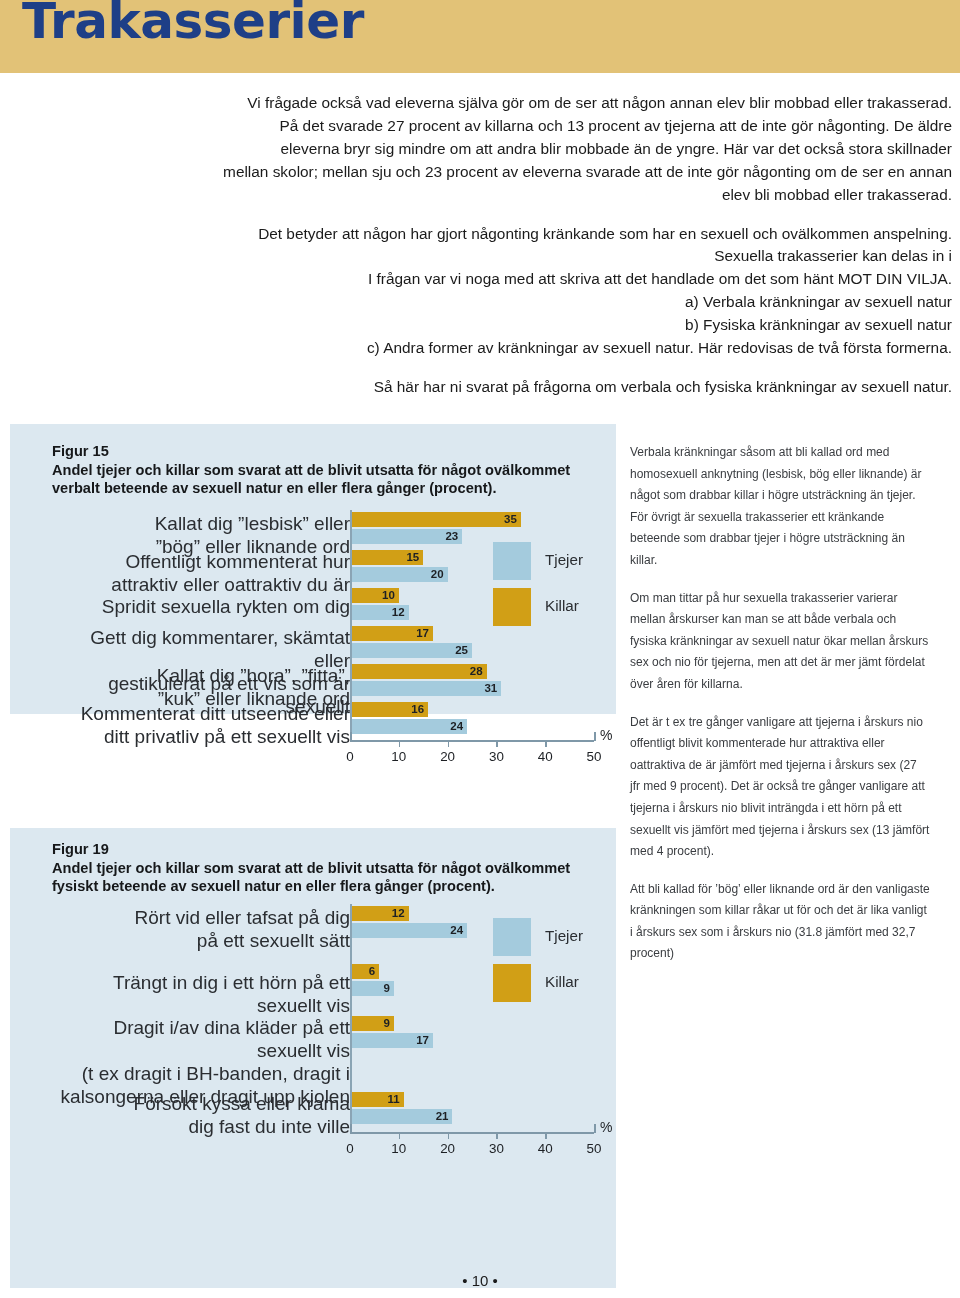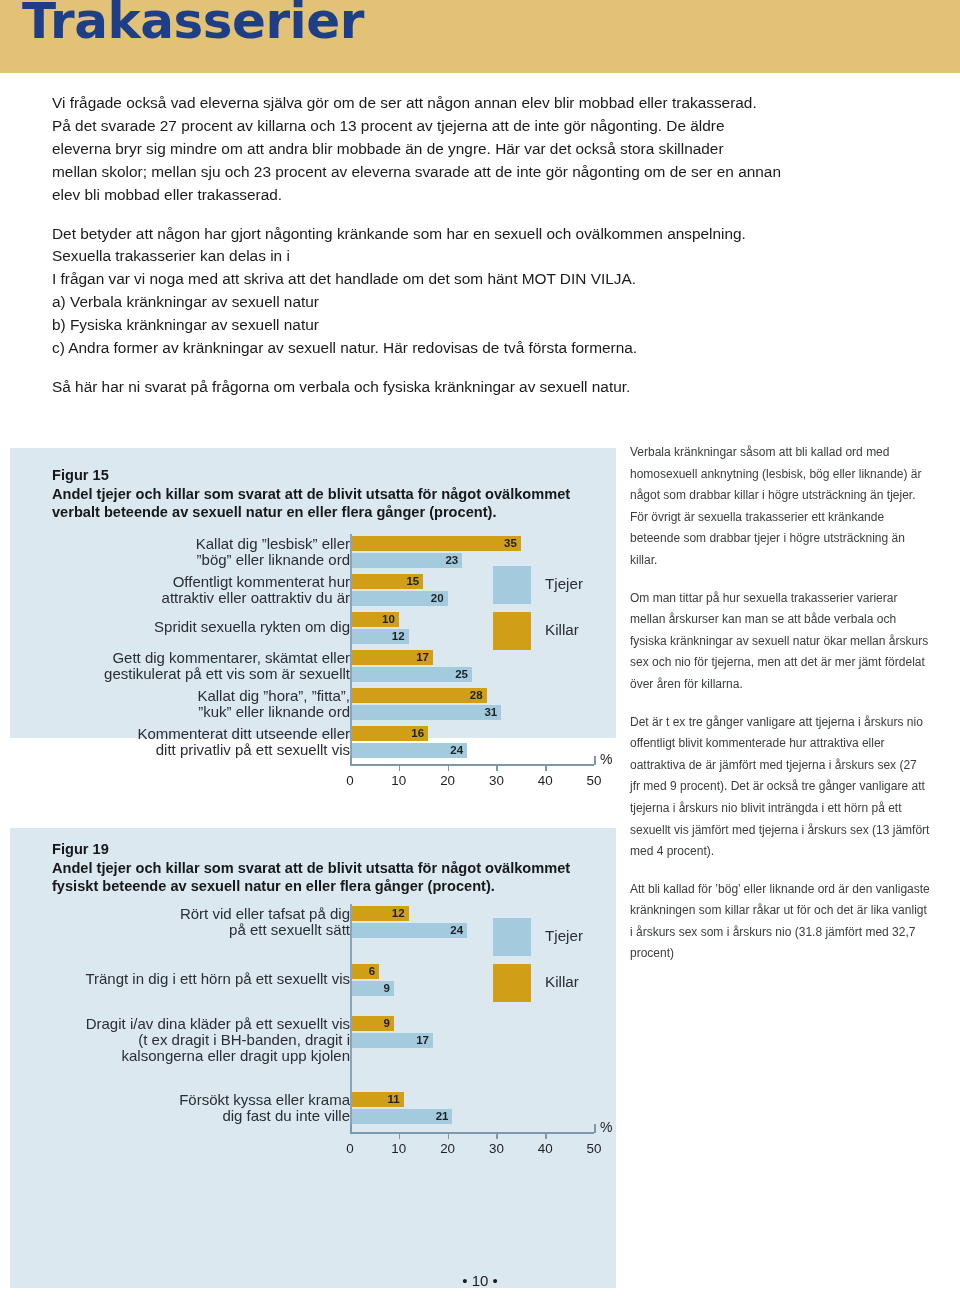--- a/index.html
+++ b/index.html
@@ -42,33 +42,34 @@
     position: absolute;
     left: 52px;
     top: 92px;
     width: 900px;
     font-size: 15.4px;
     line-height: 22.9px;
     color: #1b1b1b;
   }
   .body-text p {
     margin: 0;
+    text-align: right;
   }
   .body-text .para-gap {
     height: 16px;
   }
 
   
   .figure-panel {
     position: absolute;
     left: 10px;
     width: 606px;
     background: #dce8f0;
   }
-  #figure-15-panel { top: 448px; height: 290px; }
+  #figure-15-panel { top: 424px; height: 290px; }
   #figure-16-panel { top: 828px; height: 460px; }
 
   .fig-label {
     position: absolute;
     left: 42px;
     font-family: "Liberation Sans", sans-serif;
     font-weight: 700;
     font-size: 14.6px;
     color: #16181a;
     line-height: 18.6px;
@@ -89,22 +90,22 @@
 
   .cat-row {
     position: absolute;
     left: 0;
     width: 606px;
   }
   .cat-label {
     position: absolute;
     right: 266px;            
     text-align: right;
-    font-size: 15px;
-    line-height: 16px;
+    font-size: 19px;
+    line-height: 23px;
     color: #2a2d31;
     white-space: pre-line;
     width: 300px;
   }
   .bars {
     position: absolute;
     left: 340px;
     top: 0;
   }
   .bar {

